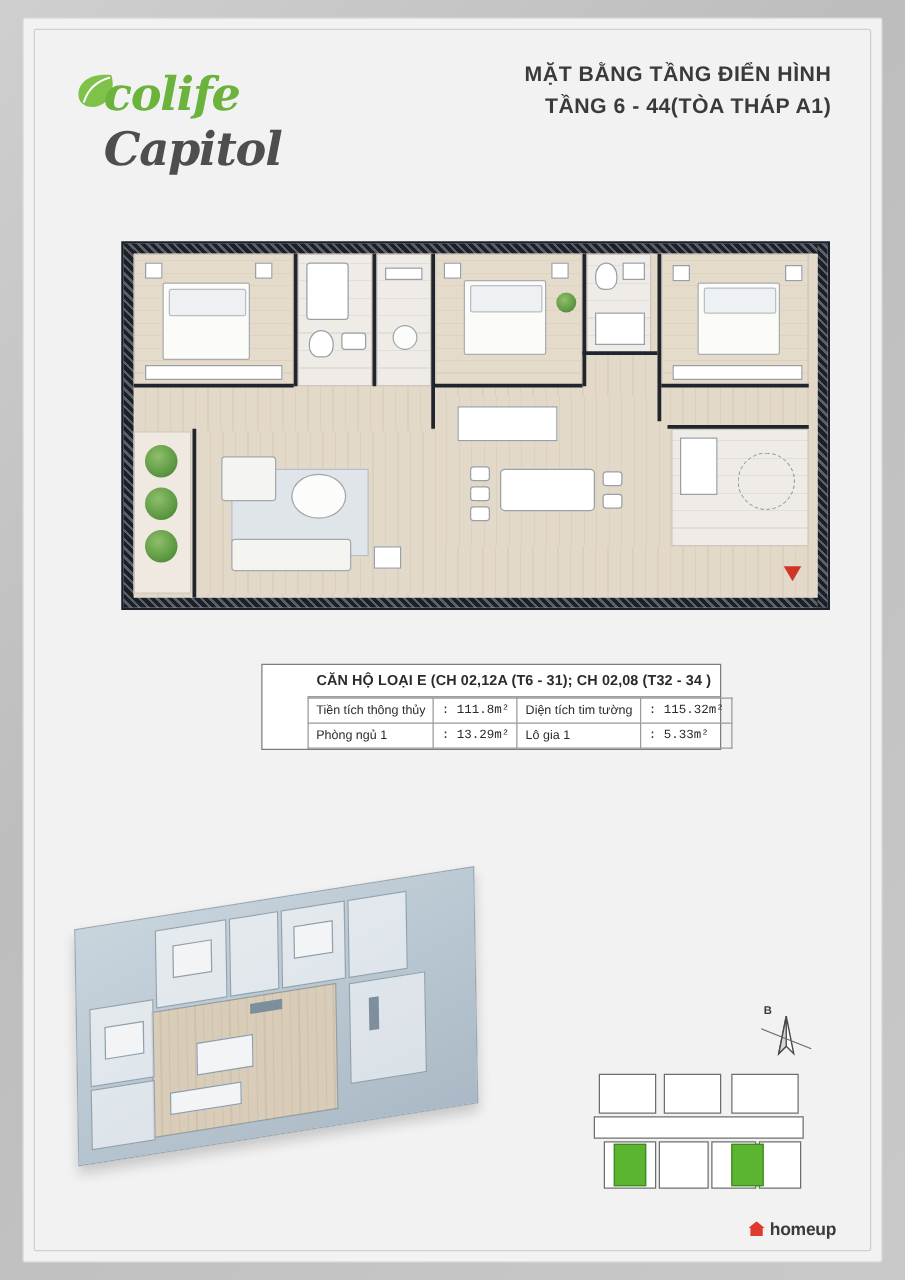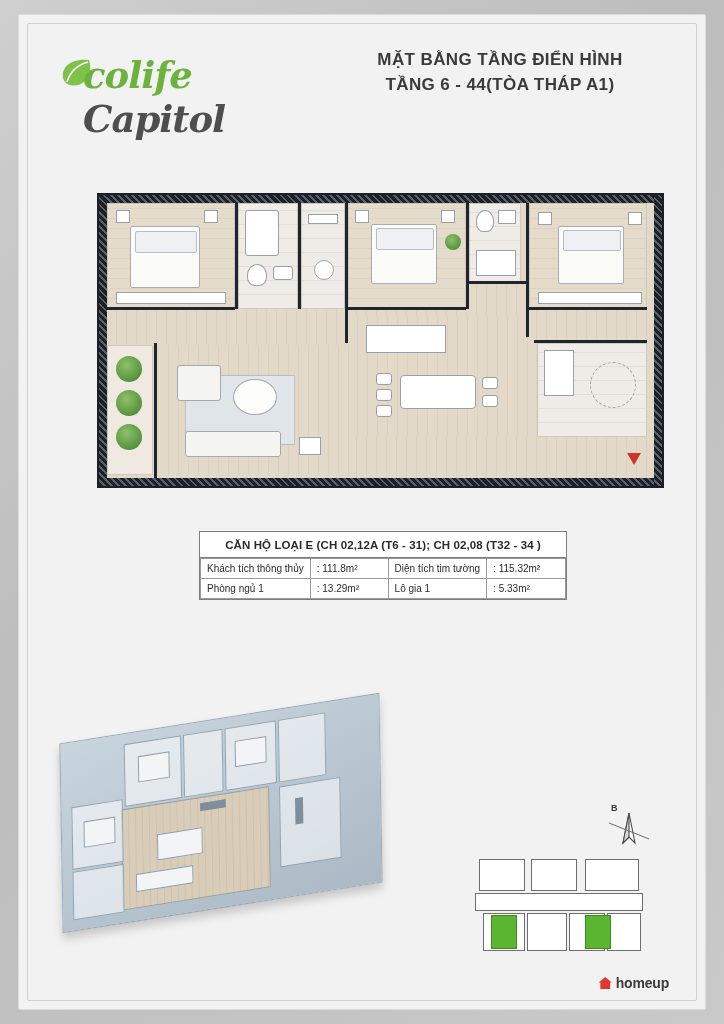--- a/index.html
+++ b/index.html
@@ -48,21 +48,21 @@
     font-family: "DejaVu Serif", serif;
     font-style: italic;
     font-weight: bold;
     font-size: 37px;
     letter-spacing: -1px;
     color: #6bb33d;
   }
   .logo-text .cap { color: #4e4e4e; }
   .title-block {
     position: absolute; right: 40px; top: 8px;
-    text-align: center;
+    text-align: right;
     width: 330px;
   }
   .title-line {
     font-size: 17px;
     font-weight: bold;
     color: #3a3a3a;
     letter-spacing: .4px;
     line-height: 25px;
   }
 
@@ -152,47 +152,48 @@
     position: absolute;
     width: 0; height: 0;
     border-left: 7px solid transparent;
     border-right: 7px solid transparent;
     border-top: 12px solid #d03528;
   }
 
   
   #spec {
     position: absolute;
-    left: 180px; top: 516px;
+    left: 190px; top: 516px;
     width: 368px;
     background: #ffffff;
     border: 1px solid #7d7d7d;
     font-size: 10px;
     color: #2b2b2b;
+    padding-left: 36px;
   }
   #spec .spec-title {
     text-align: center;
     font-weight: bold;
     font-size: 11.5px;
     padding: 7px 4px 6px;
     border-bottom: 1px solid #7d7d7d;
     letter-spacing: .1px;
   }
   #spec table {
     width: 100%;
     border-collapse: collapse;
   }
   #spec td {
     border: 1px solid #9a9a9a;
     padding: 4px 6px;
     height: 19px;
     white-space: nowrap;
   }
   #spec td.lbl { width: 27%; }
-  #spec td.val { width: 23%; }
+  #spec td.val { width: 23%; font-family: Liberation Mono, monospace; }
 
   
   #view3d {
     position: absolute;
     left: 34px; top: 680px;
     width: 340px; height: 235px;
   }
   #view3d .iso {
     position: absolute;
     left: 6px; top: 24px;
@@ -376,21 +377,21 @@
       <div class="wall" style="left:367px;top:86px;width:60px;height:3px;"></div>
       <div class="wall" style="left:435px;top:145px;width:113px;height:3px;"></div>
       <div class="wall" style="left:55px;top:148px;width:3px;height:135px;"></div>
     </div>
 
     <div id="spec">
       <div class="spec-title">CĂN HỘ LOẠI E (CH 02,12A (T6 - 31); CH 02,08 (T32 - 34 )</div>
       <table>
         <tbody>
           <tr>
-            <td class="lbl">Khách tích thông thủy</td>
+            <td class="lbl">Tiền tích thông thủy</td>
             <td class="val">: 111.8m²</td>
             <td class="lbl">Diện tích tim tường</td>
             <td class="val">: 115.32m²</td>
           </tr>
           <tr>
             <td class="lbl">Phòng ngủ 1</td>
             <td class="val">: 13.29m²</td>
             <td class="lbl">Lô gia 1</td>
             <td class="val">: 5.33m²</td>
           </tr>

